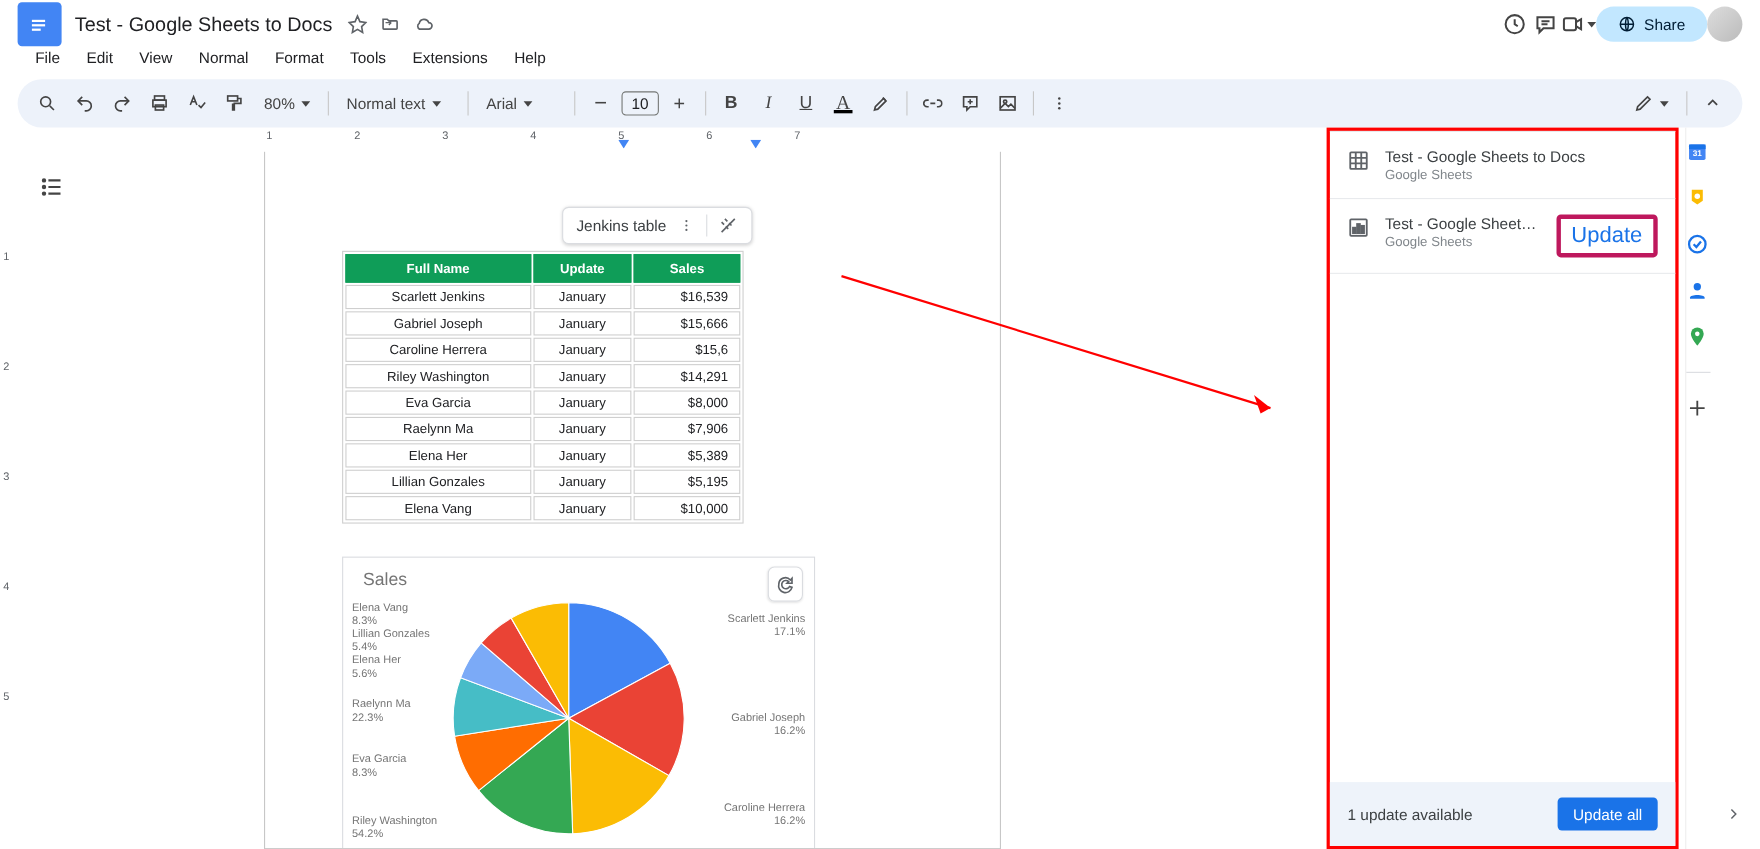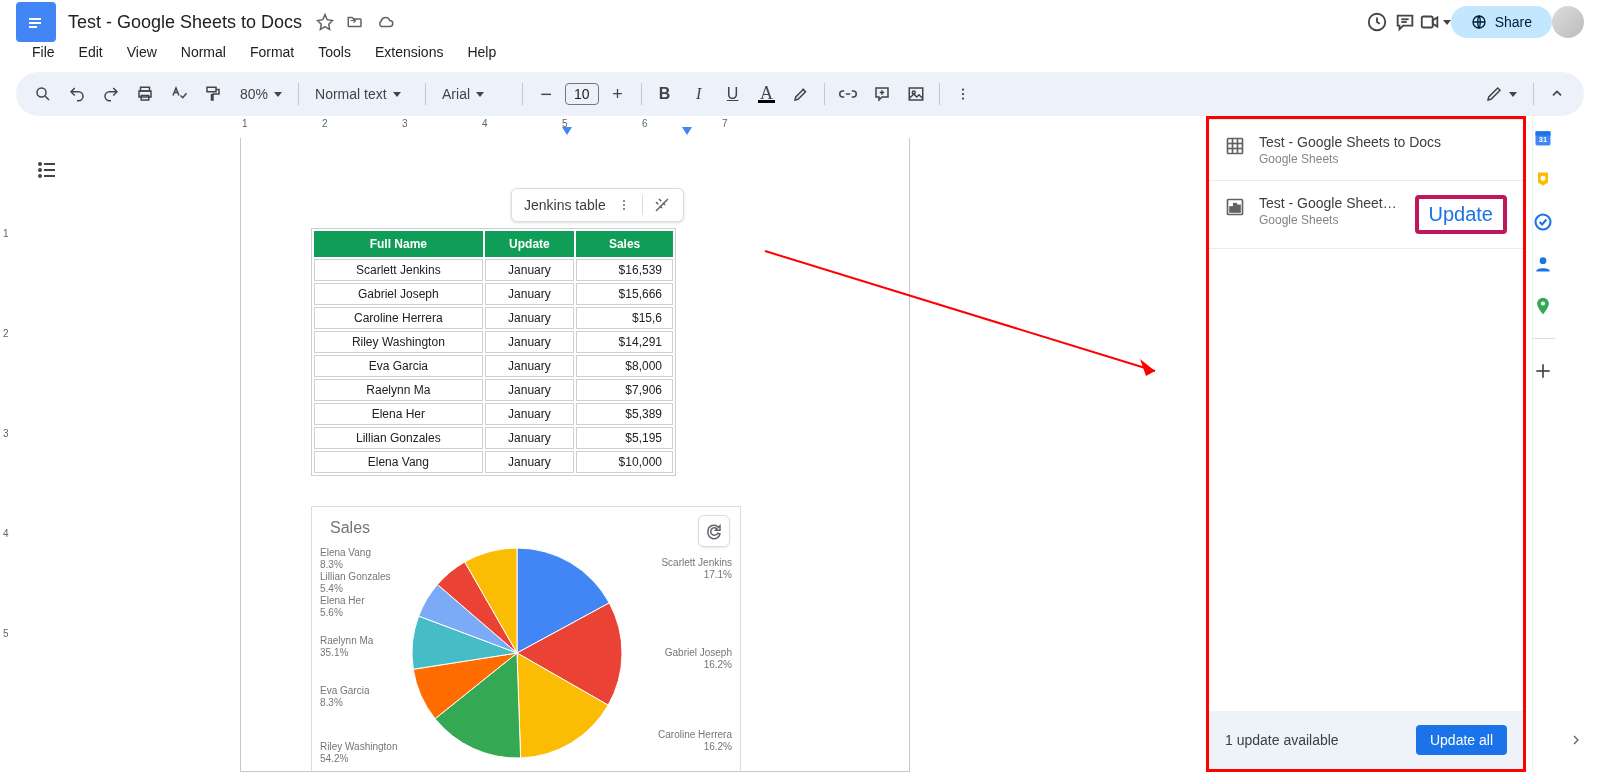--- a/index.html
+++ b/index.html
@@ -389,21 +389,21 @@
             <path d="M0 0 L-81.88643830686121 65.72374929518715 A105 105 0 0 1 -103.73547432451838 16.246580152979533 Z" fill="#FF6D01" stroke="#fff" stroke-width="1"></path>
             <path d="M0 0 L-103.73547432451838 16.246580152979533 A105 105 0 0 1 -98.29307745109162 -36.92520717875126 Z" fill="#46BDC6" stroke="#fff" stroke-width="1"></path>
             <path d="M0 0 L-98.29307745109162 -36.92520717875126 A105 105 0 0 1 -79.56911543457394 -68.51099086248458 Z" fill="#7BAAF7" stroke="#fff" stroke-width="1"></path>
             <path d="M0 0 L-79.56911543457394 -68.51099086248458 A105 105 0 0 1 -52.26199737264317 -91.06966361320238 Z" fill="#EA4335" stroke="#fff" stroke-width="1"></path>
             <path d="M0 0 L-52.26199737264317 -91.06966361320238 A105 105 0 0 1 -1.928818708657081e-14 -105 Z" fill="#FBBC04" stroke="#fff" stroke-width="1"></path>
           </svg>
 
         <div class="chart-label" style="top:40px; left:8px"><span>Elena Vang</span><br><span>8.3%</span></div>
         <div class="chart-label" style="top:64px; left:8px"><span>Lillian Gonzales</span><br><span>5.4%</span></div>
         <div class="chart-label" style="top:88px; left:8px"><span>Elena Her</span><br><span>5.6%</span></div>
-        <div class="chart-label" style="top:128px; left:8px"><span>Raelynn Ma</span><br><span>35.1%</span></div>
+        <div class="chart-label" style="top:128px; left:8px"><span>Raelynn Ma</span><br><span>22.3%</span></div>
         <div class="chart-label" style="top:178px; left:8px"><span>Eva Garcia</span><br><span>8.3%</span></div>
         <div class="chart-label" style="top:234px; left:8px"><span>Riley Washington</span><br><span>54.2%</span></div>
 
         <div class="chart-label" style="top:50px; right:8px; text-align:right"><span>Scarlett Jenkins</span><br><span>17.1%</span></div>
         <div class="chart-label" style="top:140px; right:8px; text-align:right"><span>Gabriel Joseph</span><br><span>16.2%</span></div>
         <div class="chart-label" style="top:222px; right:8px; text-align:right"><span>Caroline Herrera</span><br><span>16.2%</span></div>
       </div>
     </div>
 
     <svg class="arrow-annot" style="top:130px; left:760px;" width="420" height="140">

